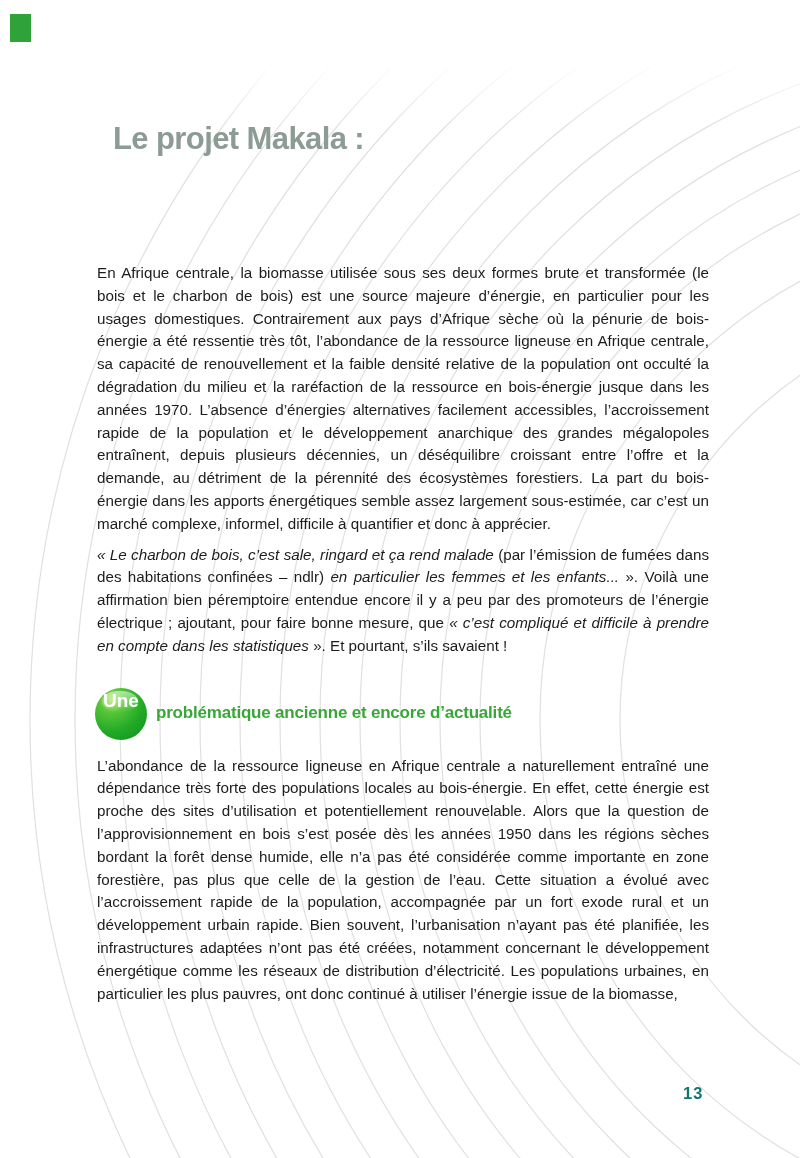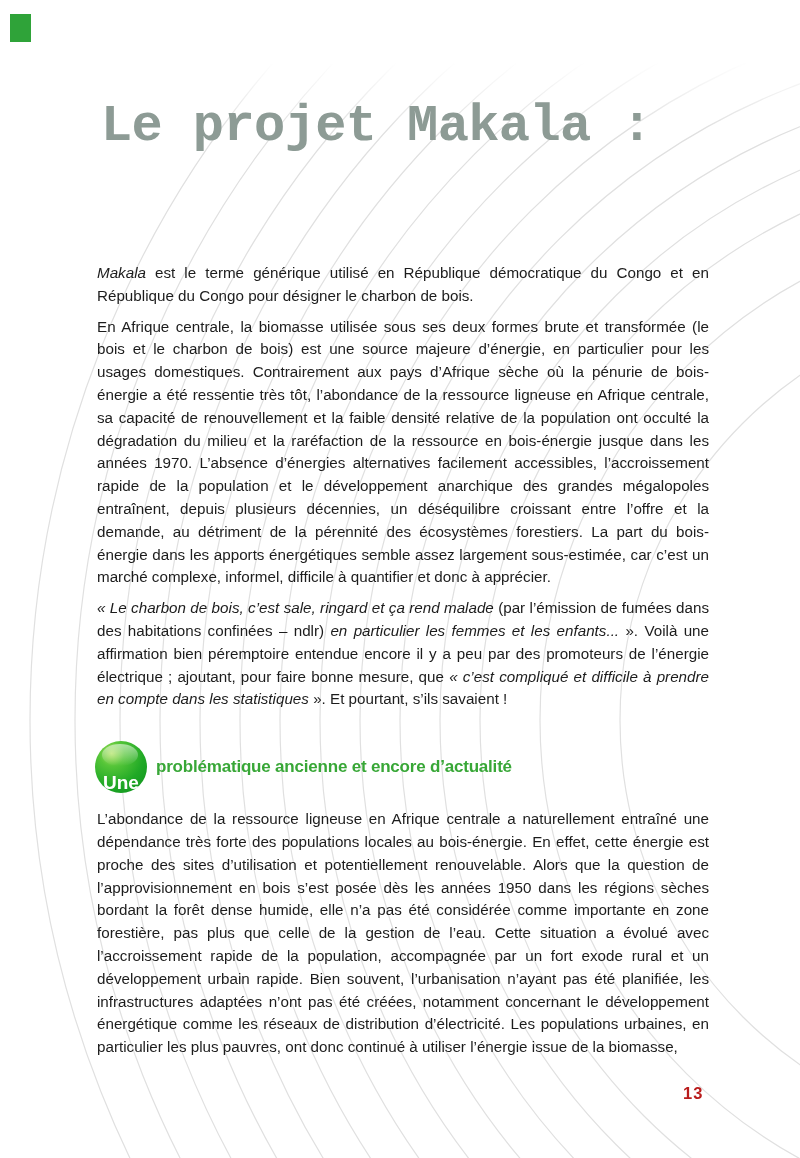--- a/index.html
+++ b/index.html
@@ -10,55 +10,55 @@
   .arcs{position:absolute;top:0;left:0;z-index:0;}
   .top-fade{
     position:absolute;top:0;left:0;width:800px;height:130px;z-index:1;
     background:linear-gradient(#ffffff 48%,rgba(255,255,255,0));
   }
   .corner-square{
     position:absolute;left:10px;top:14px;width:21px;height:28px;
     background:#2fa339;z-index:3;
   }
   .title{
-    position:absolute;left:97px;top:95px;margin:4px;z-index:2;
-    font-size:52px;font-weight:bold;color:#8d9b95;
-    line-height:55px;letter-spacing:-0.6px;font-family:Liberation Mono, monospace;
+    position:absolute;left:97px;top:95px;margin:16px;z-index:2;
+    font-size:31px;font-weight:bold;color:#8d9b95;
+    line-height:55px;letter-spacing:-0.6px;
   }
   .t-line{display:block;}
   .body-col{
     position:absolute;left:97px;top:262px;width:612px;z-index:2;
     font-size:15.2px;line-height:22.8px;color:#1c1c1c;text-align:justify;
   }
   .para{margin:0 0 8px 0;}
   .quote{margin-bottom:30px;}
   .section-heading{
     display:flex;align-items:center;gap:9px;
     margin:0 0 15px -2px;
   }
   .badge{
     position:relative;flex:none;width:52px;height:52px;border-radius:50%;
     background:radial-gradient(circle at 32% 24%, #aee25e 0%, #55c538 24%, #20a926 60%, #0e8f1e 100%);
-    display:flex;align-items:flex-end;justify-content:center;
+    display:flex;align-items:flex-start;justify-content:center;
   }
   .badge::after{
     content:"";position:absolute;left:14%;top:6%;width:68%;height:42%;
     border-radius:50%;
     background:linear-gradient(rgba(255,255,255,0.55),rgba(255,255,255,0));
   }
   .badge-label{
     position:relative;top:2px;z-index:1;color:#ffffff;font-weight:bold;font-size:19px;
   }
   .heading-text{
     color:#38a737;font-weight:bold;font-size:17px;
     letter-spacing:-0.2px;white-space:nowrap;
   }
   .page-number{
     position:absolute;left:683px;top:1084px;z-index:2;
-    font-size:16.5px;font-weight:bold;color:#b91c1c;letter-spacing:1px;
+    font-size:16.5px;font-weight:bold;color:#0f766e;letter-spacing:1px;
   }
 </style>
 </head>
 <body>
 
 <div class="page">
 
   <svg class="arcs" width="800" height="1158" viewBox="0 0 800 1158">
     <g fill="none" stroke="#e0e0e0" stroke-width="1.2">
       <circle cx="1040" cy="720" r="420"></circle>
@@ -81,21 +81,20 @@
   <div class="top-fade"></div>
 
   <div class="corner-square"></div>
 
   <h1 class="title">
     <span class="t-line">Le projet Makala&nbsp;:</span>
   </h1>
 
   <div class="body-col">
 
-    <p class="para"><i>Makala</i><span> est le terme générique utilisé en République démocratique du Congo et en République du Congo pour désigner le charbon de bois.</span></p>
 
     <p class="para">En Afrique centrale, la biomasse utilisée sous ses deux formes brute et transformée (le bois et le charbon de bois) est une source majeure d’énergie, en particulier pour les usages domestiques. Contrairement aux pays d’Afrique sèche où la pénurie de bois-énergie a été ressentie très tôt, l’abondance de la ressource ligneuse en Afrique centrale, sa capacité de renouvellement et la faible densité relative de la population ont occulté la dégradation du milieu et la raréfaction de la ressource en bois-énergie jusque dans les années 1970. L’absence d’énergies alternatives facilement accessibles, l’accroissement rapide de la population et le développement anarchique des grandes mégalopoles entraînent, depuis plusieurs décennies, un déséquilibre croissant entre l’offre et la demande, au détriment de la pérennité des écosystèmes forestiers. La part du bois-énergie dans les apports énergétiques semble assez largement sous-estimée, car c’est un marché complexe, informel, difficile à quantifier et donc à apprécier.</p>
 
     <p class="para quote"><i>«&nbsp;Le charbon de bois, c’est sale, ringard et ça rend malade </i><span>(par l’émission de fumées dans des habitations confinées – ndlr) </span><i>en particulier les femmes et les enfants...</i><span>&nbsp;». Voilà une affirmation bien péremptoire entendue encore il y a peu par des promoteurs de l’énergie électrique&nbsp;; ajoutant, pour faire bonne mesure, que </span><i>«&nbsp;c’est compliqué et difficile à prendre en compte dans les statistiques</i><span>&nbsp;». Et pourtant, s’ils savaient&nbsp;!</span></p>
 
     <div class="section-heading">
       <span class="badge">
         <span class="badge-label">Une</span>
       </span>
       <span class="heading-text">problématique ancienne et encore d’actualité</span>

